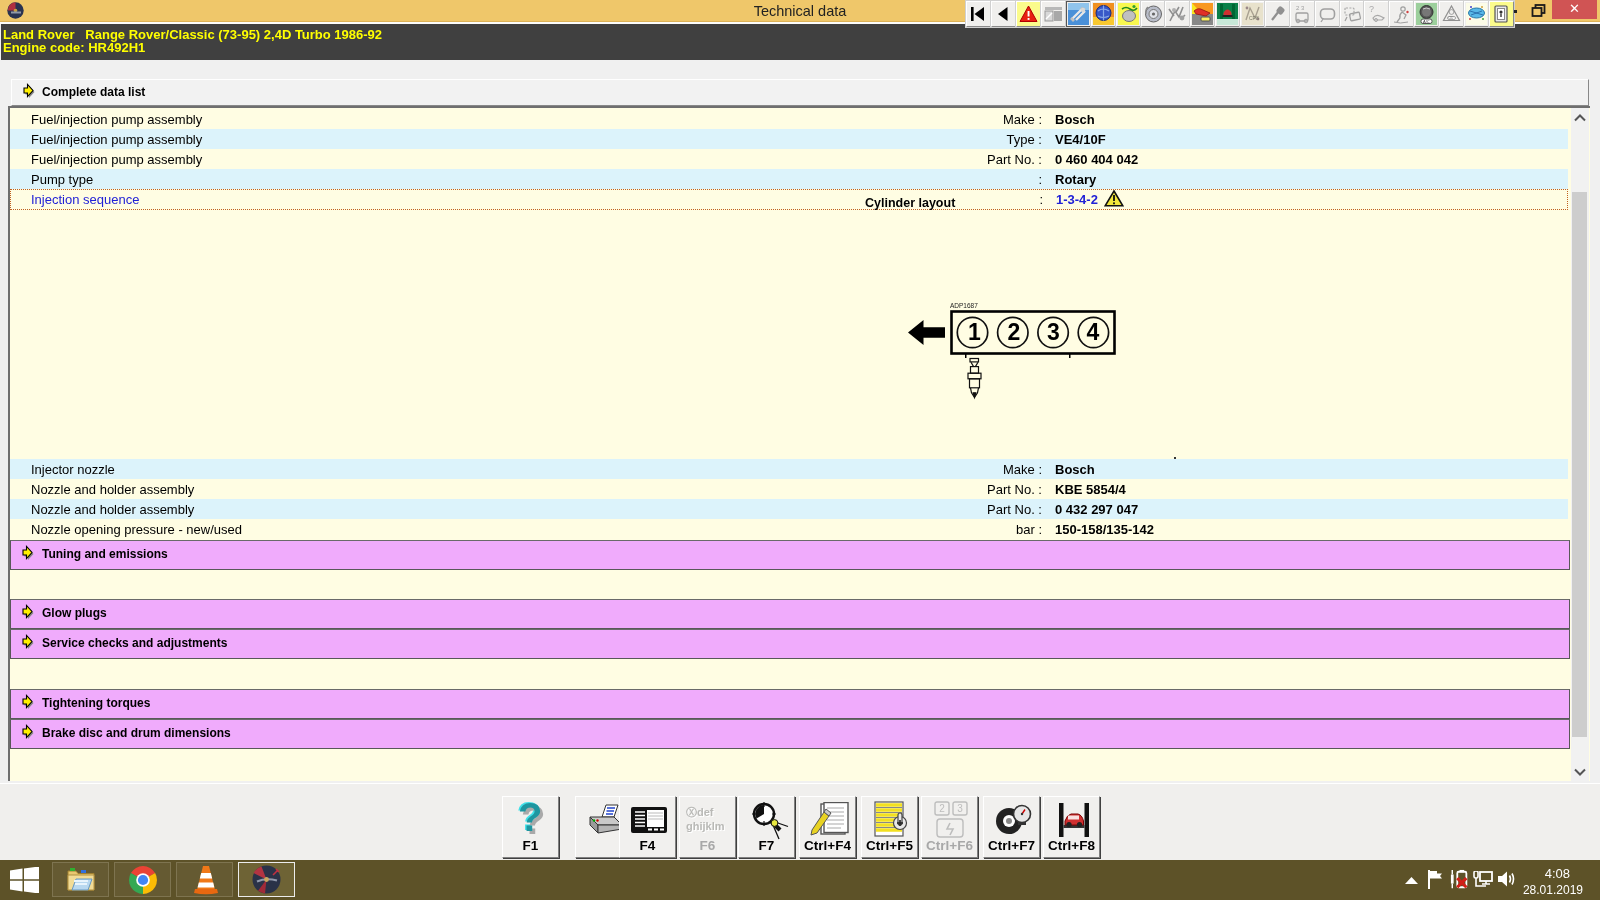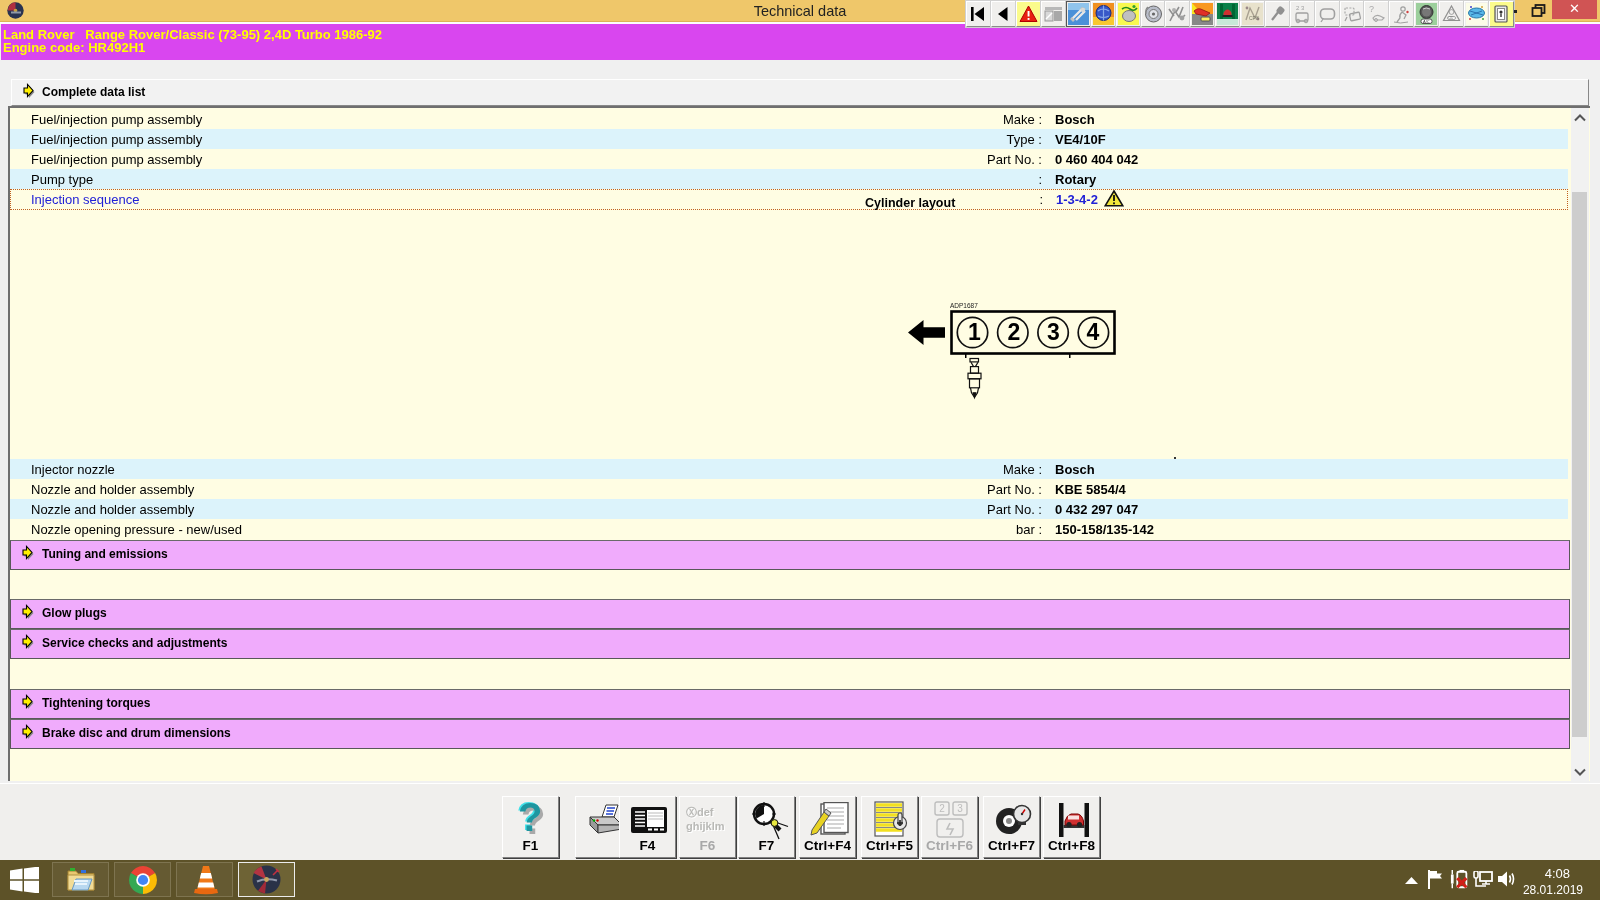--- a/index.html
+++ b/index.html
@@ -2,21 +2,21 @@
 <html><head>
 <meta charset="utf-8">
 <style>
 * { margin:0; padding:0; box-sizing:border-box; }
 html,body { width:1600px; height:900px; overflow:hidden; background:#F0F0F0;
   font-family:"Liberation Sans", sans-serif; }
 .abs { position:absolute; }
 #titlebar { left:0; top:0; width:1600px; height:22px; background:#EFC76A; border-bottom:1px solid #DDB257; }
 #titlestrip { left:0; top:22px; width:1600px; height:2px; background:#FDFDFB; }
 #title { left:0; top:3px; width:1600px; text-align:center; font-size:14.5px; color:#222; }
-#navy { left:1px; top:24px; width:1599px; height:36px; background:#d946ef; }
+#navy { left:1px; top:24px; width:1599px; height:36px; background:#404040; }
 #navy .l1 { position:absolute; left:2px; top:2.5px; color:#FFFF00; font-weight:bold; font-size:13px; }
 #navy .l2 { position:absolute; left:2px; top:15.8px; color:#FFFF00; font-weight:bold; font-size:13px; }
 #closebtn { left:1552px; top:0; width:45px; height:19px; background:#D05454; color:#fff;
   text-align:center; font-size:13px; line-height:18px; }
 .tbtn { position:absolute; top:1px; width:25px; height:26px; background:#F0EFED;
   border:1px solid #fff; border-right-color:#8a8a8a; border-bottom-color:#8a8a8a;
   box-shadow:0 0 0 1px #d0d0d0; }
 .tbtn svg { position:absolute; left:1px; top:1px; }
 #cdlbar { left:11px; top:79px; width:1578px; height:27px; background:#F2F2F2;
   border:1px solid #fff; border-right:1px solid #888; border-bottom:1px solid #888; }

